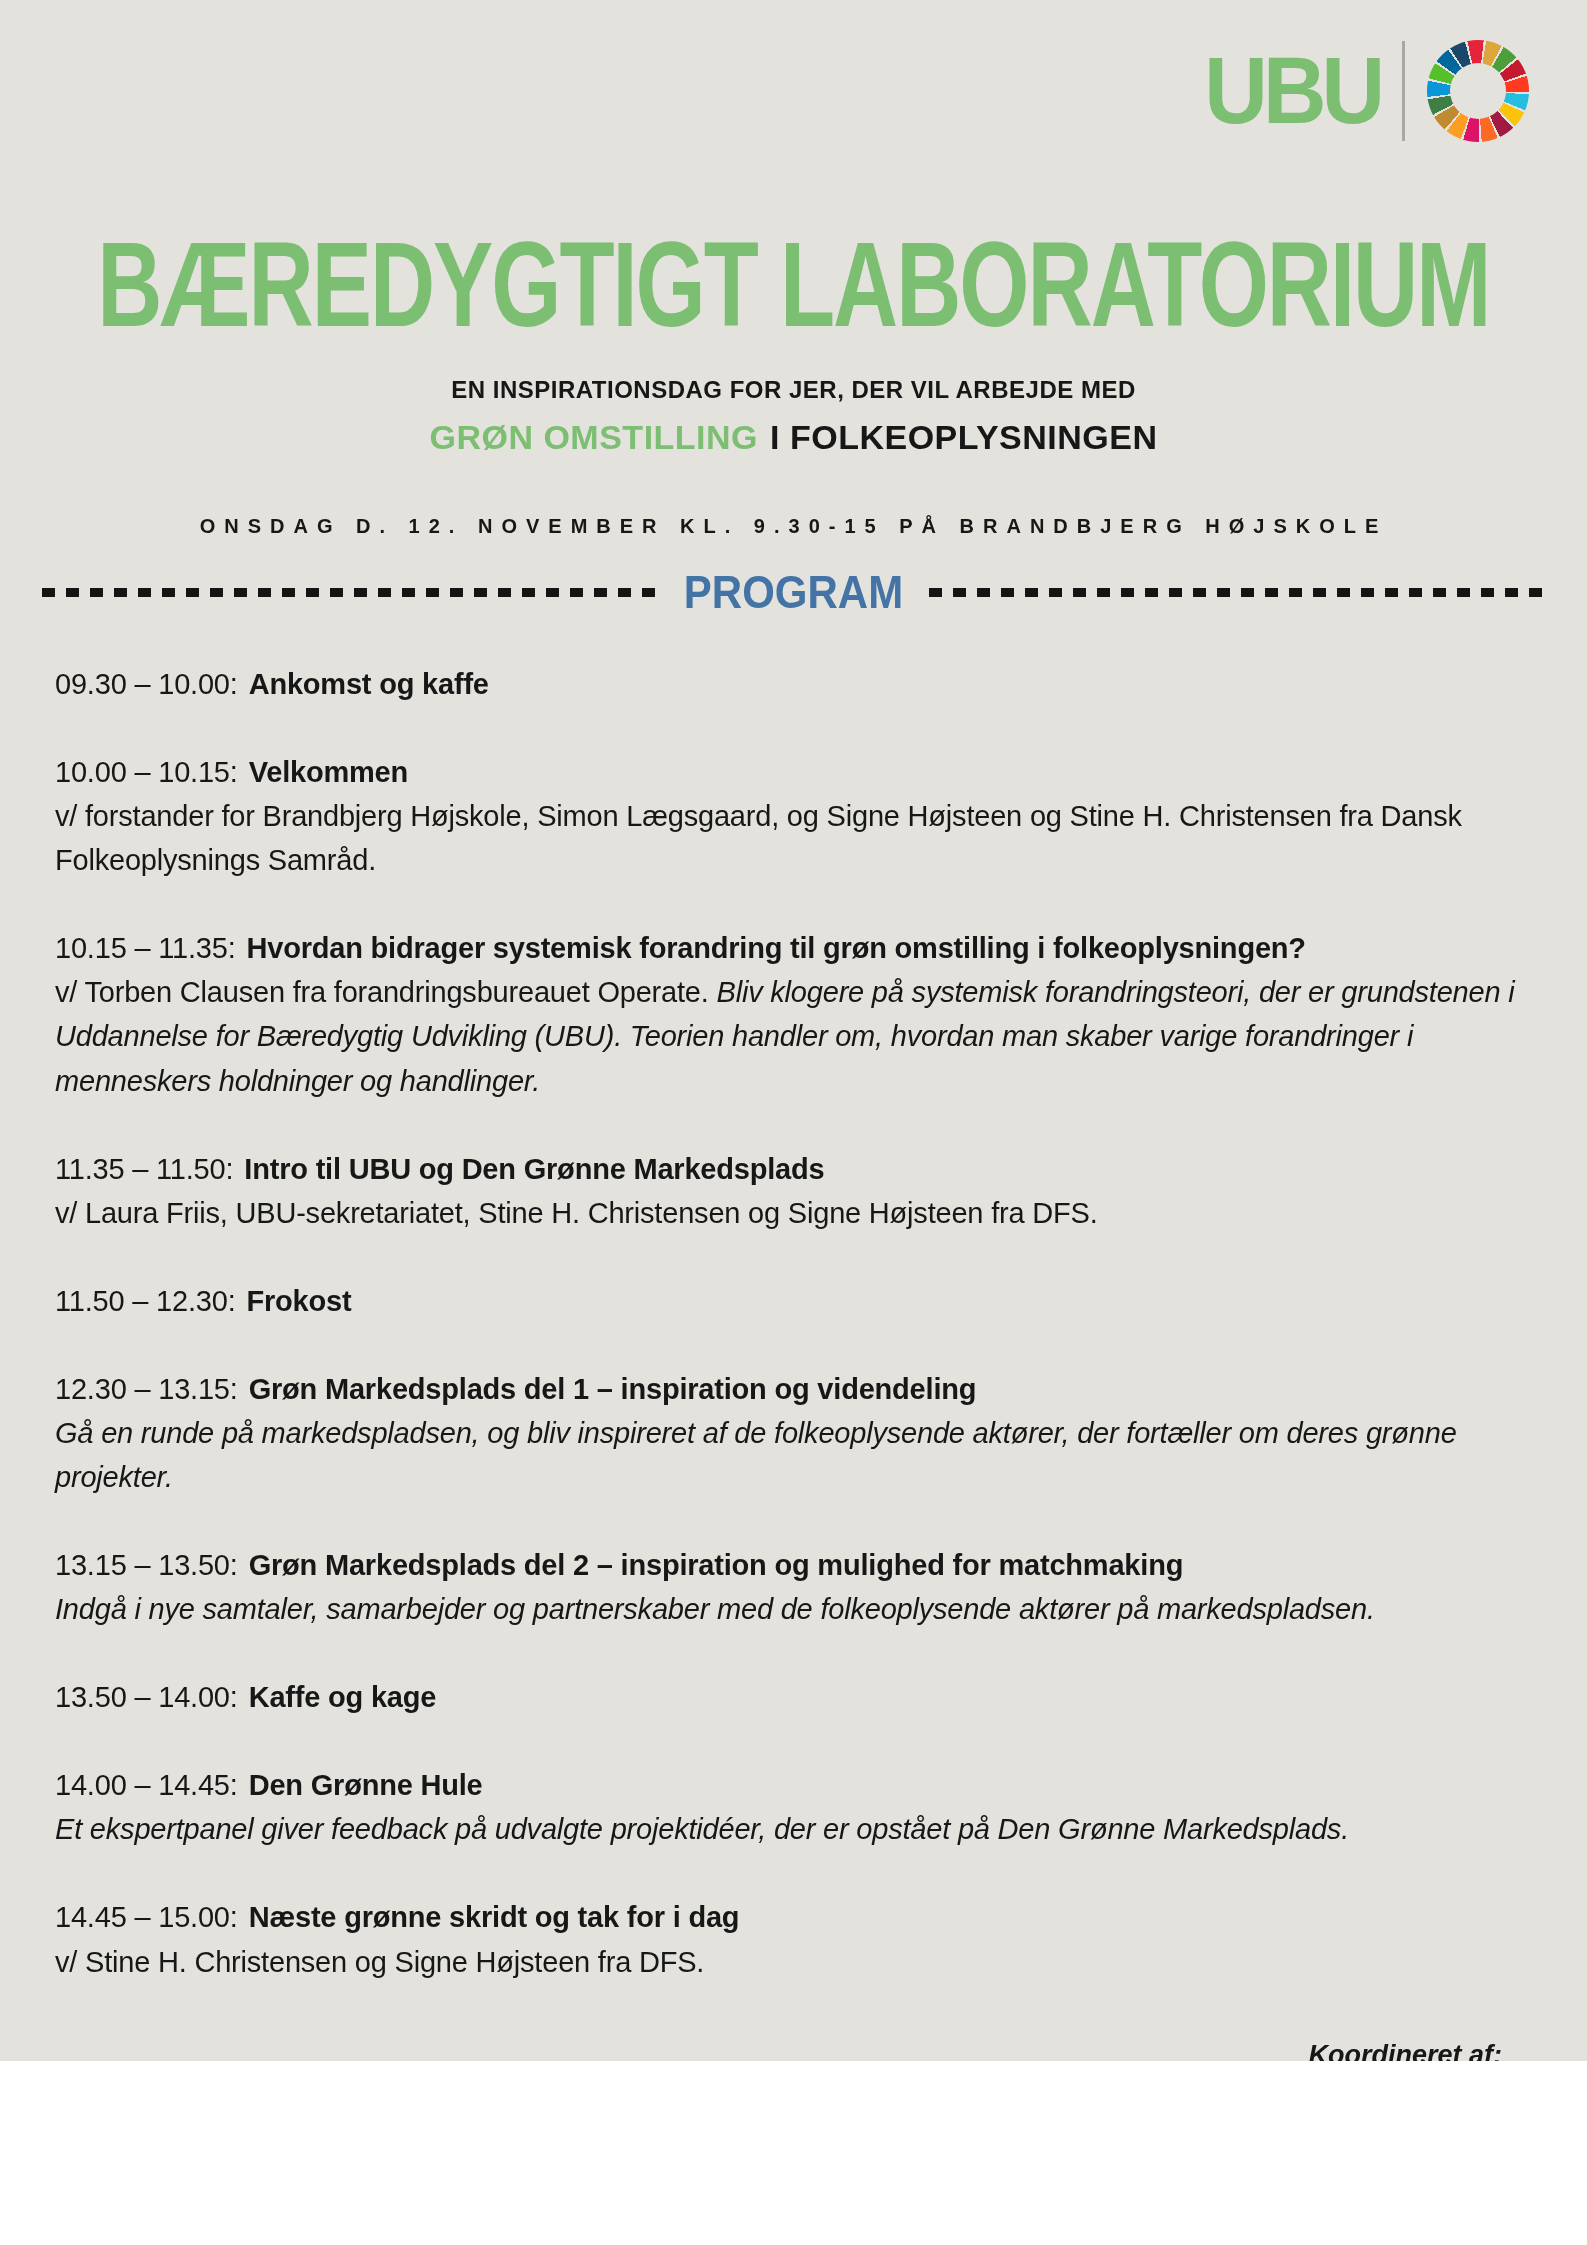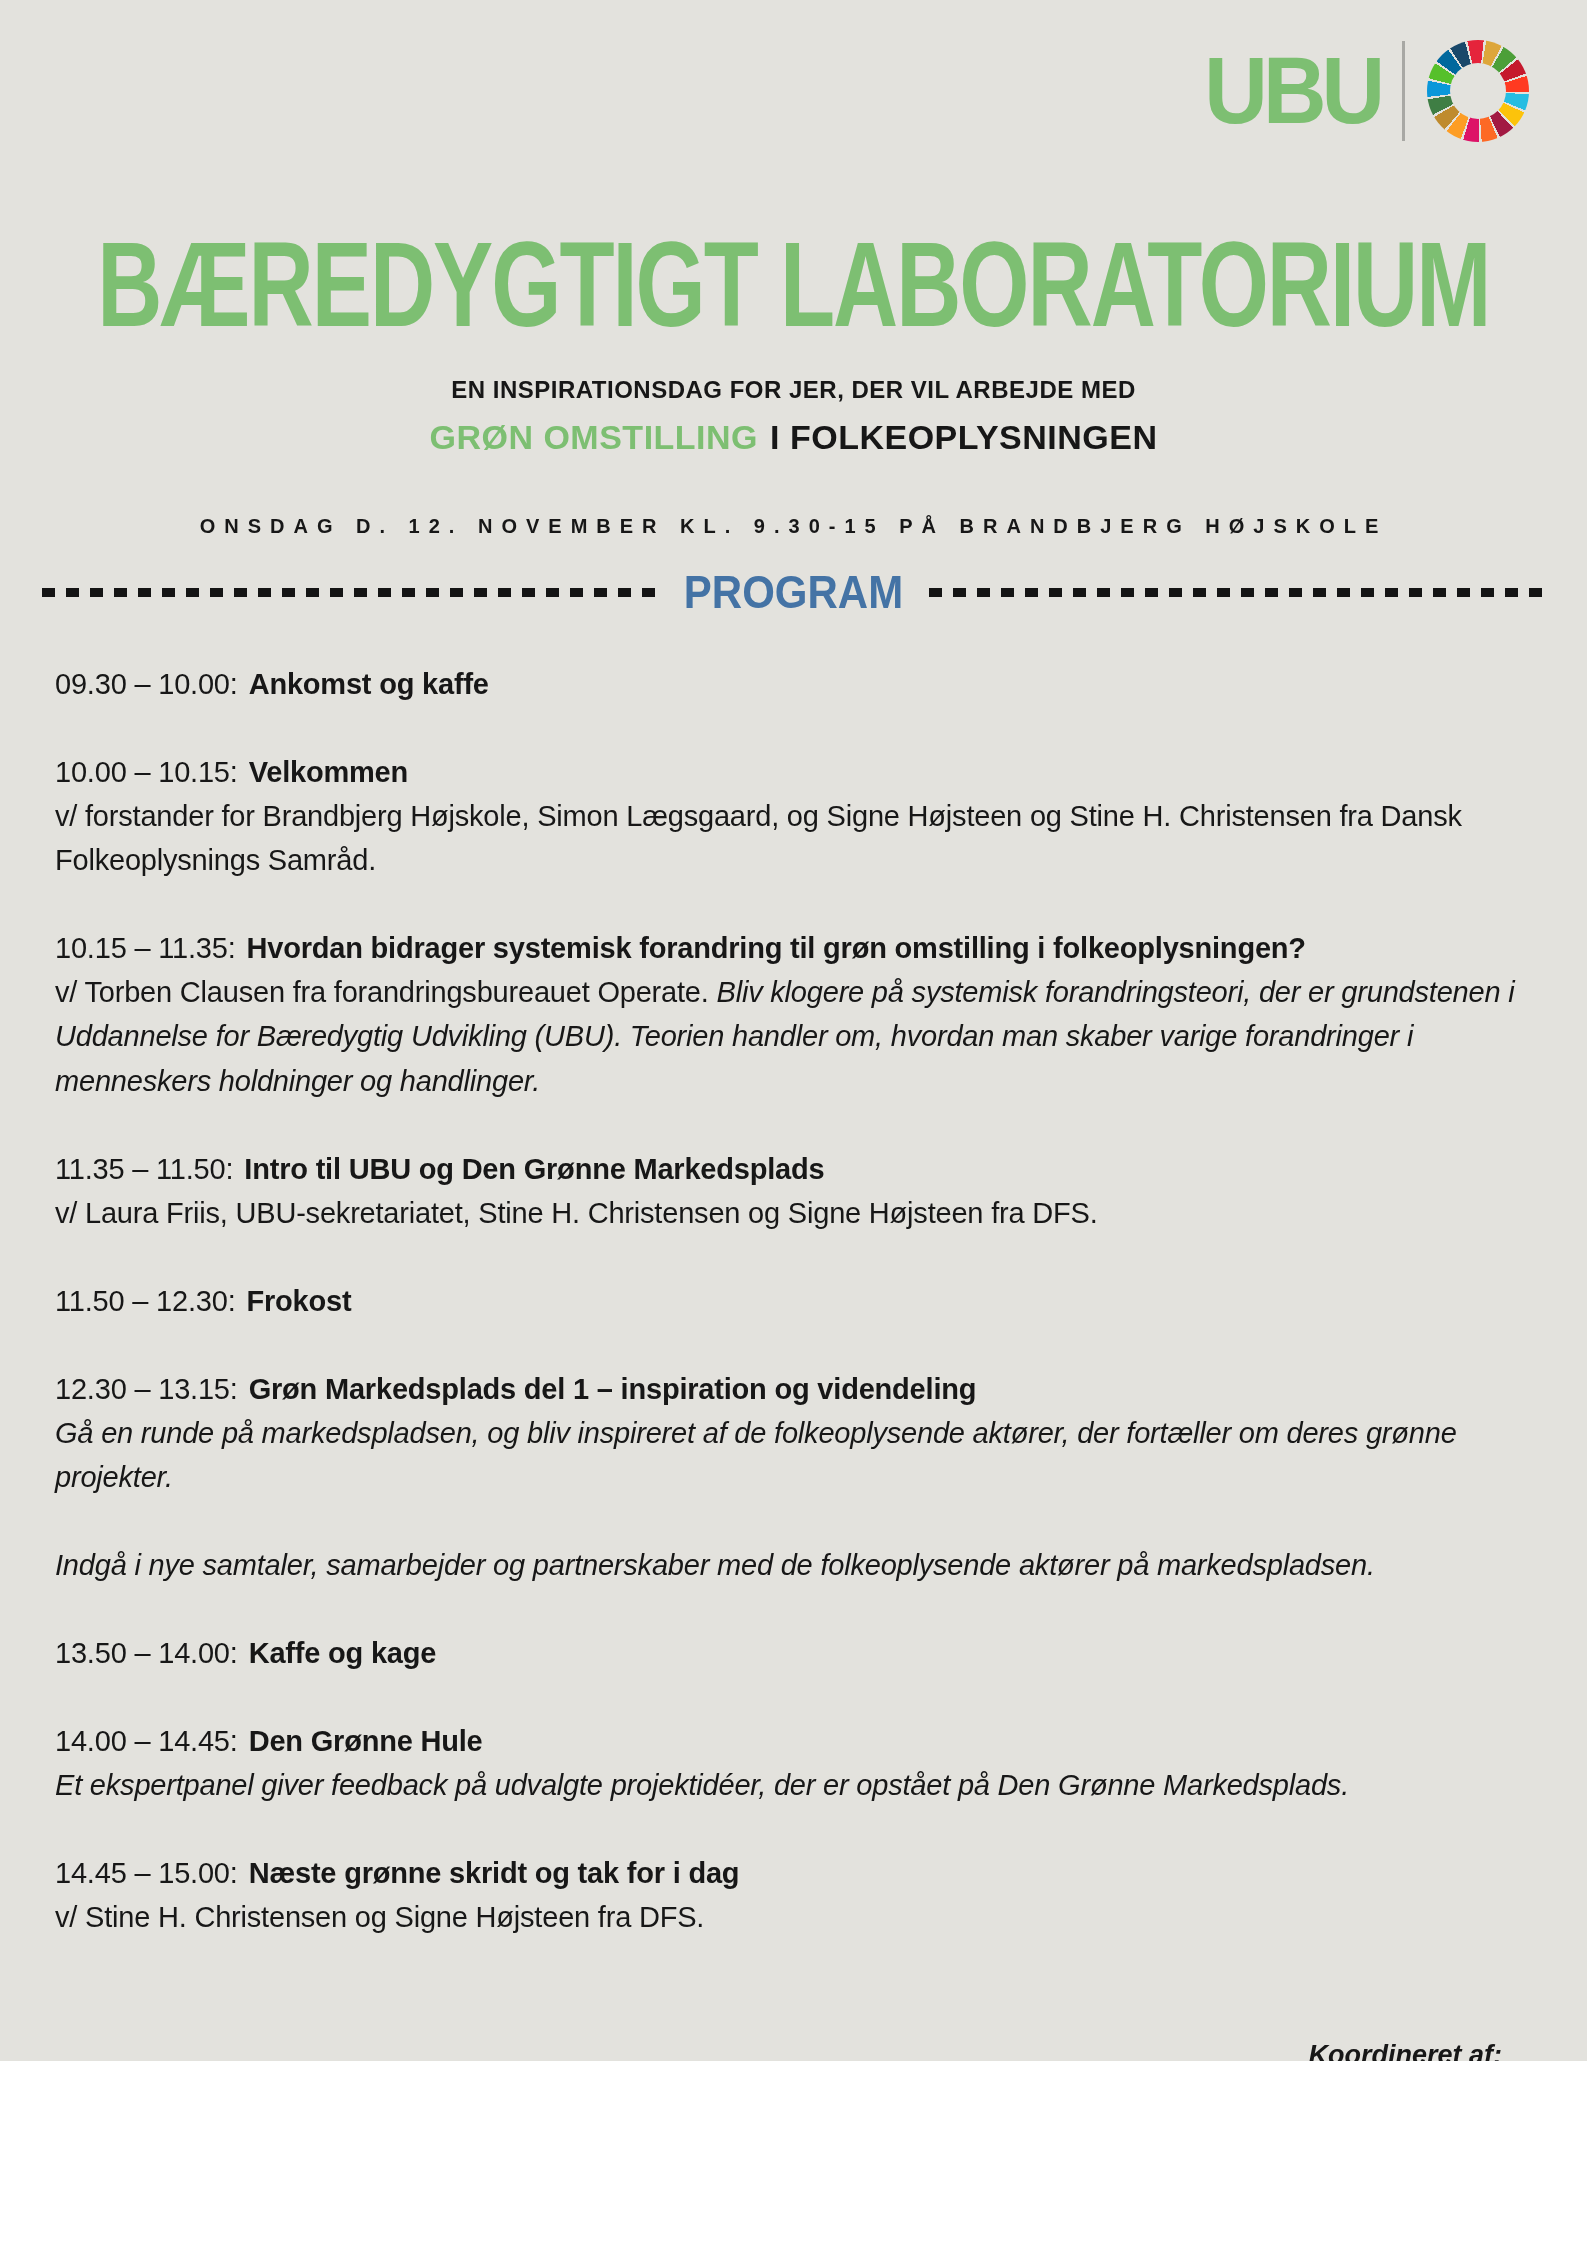--- a/index.html
+++ b/index.html
@@ -185,20 +185,23 @@
   </div>
 
   <div class="item">
     <div class="item-head">
       <span class="time">12.30 – 13.15:</span><span class="item-title">Grøn Markedsplads del 1 – inspiration og videndeling</span>
     </div>
     <div class="item-desc"><span class="it">Gå en runde på markedspladsen, og bliv inspireret af de folkeoplysende aktører, der fortæller om deres grønne projekter.</span></div>
   </div>
 
   <div class="item">
+    <div class="item-head">
+      <span class="time">13.15 – 13.50:</span><span class="item-title">Grøn Markedsplads del 2 – inspiration og mulighed for matchmaking</span>
+    </div>
     <div class="item-desc"><span class="it">Indgå i nye samtaler, samarbejder og partnerskaber med de folkeoplysende aktører på markedspladsen.</span></div>
   </div>
 
   <div class="item">
     <div class="item-head">
       <span class="time">13.50 – 14.00:</span><span class="item-title">Kaffe og kage</span>
     </div>
 
   </div>
 

